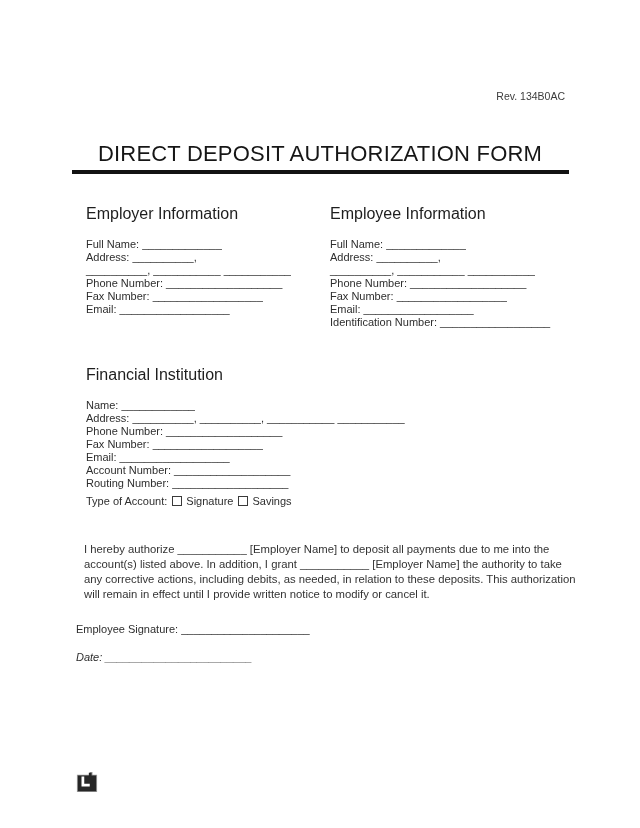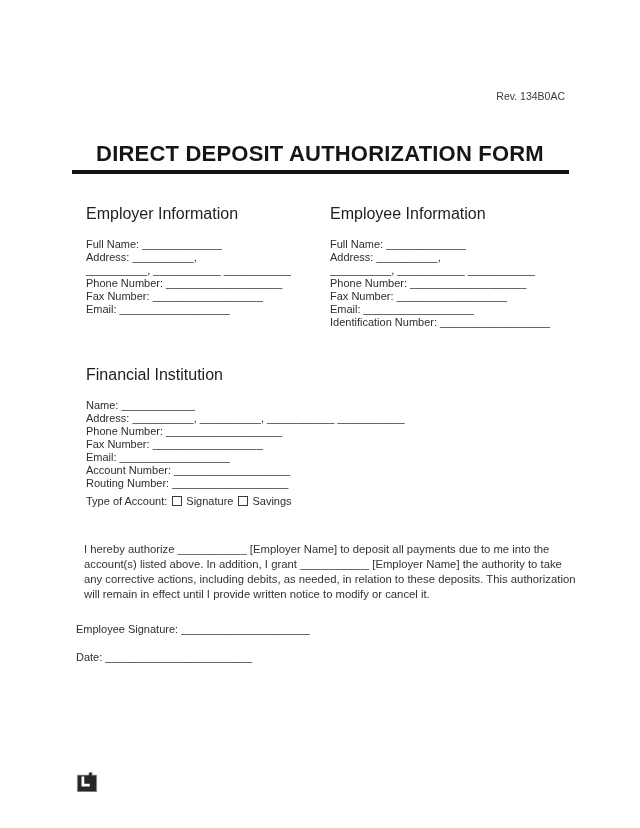--- a/index.html
+++ b/index.html
@@ -24,21 +24,21 @@
     color: #3c3c3c;
   }
   .title {
     position: absolute;
     top: 141px;
     left: 0;
     width: 100%;
     margin: 0;
     text-align: center;
     font-size: 22px;
-    font-weight: bold;
+    font-weight: normal;
     letter-spacing: 0.2px;
     color: #161616;
   }
   .title-rule {
     position: absolute;
     top: 170px;
     left: 72px;
     width: 497px;
     height: 4px;
     background: #121212;
@@ -81,21 +81,21 @@
     color: #333333;
   }
   .sig-line {
     position: absolute;
     left: 76px;
     font-size: 11px;
     color: #2e2e2e;
     white-space: nowrap;
   }
   .sig-employee { top: 623px; }
-  .sig-date     { top: 651px; }
+  .sig-date     { top: 651px; font-style: italic; }
   .logo {
     position: absolute;
     left: 76px;
     top: 771px;
     width: 22px;
     height: 22px;
   }
 </style>
 </head>
 <body>

